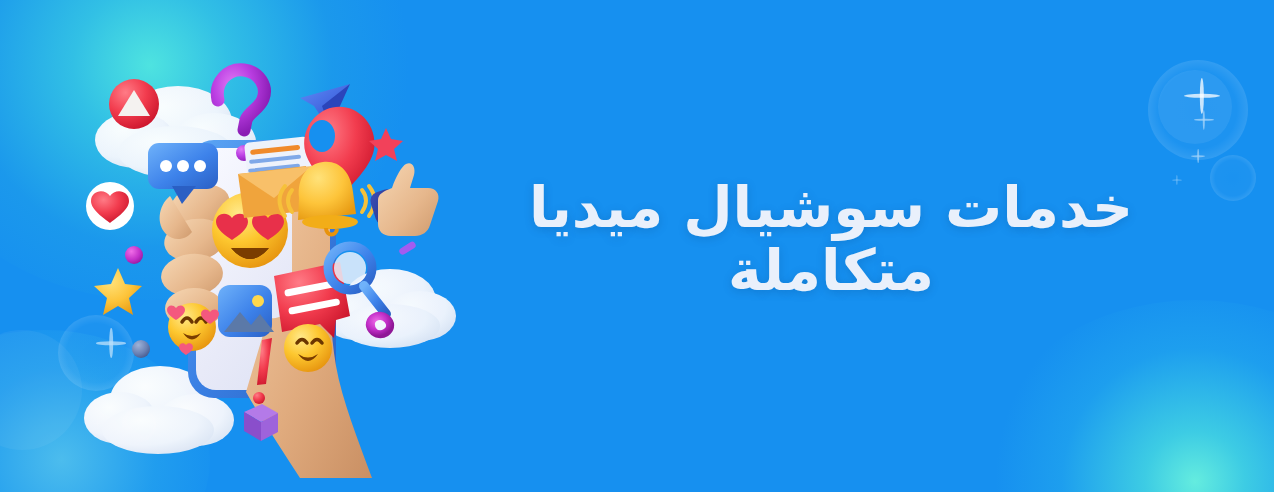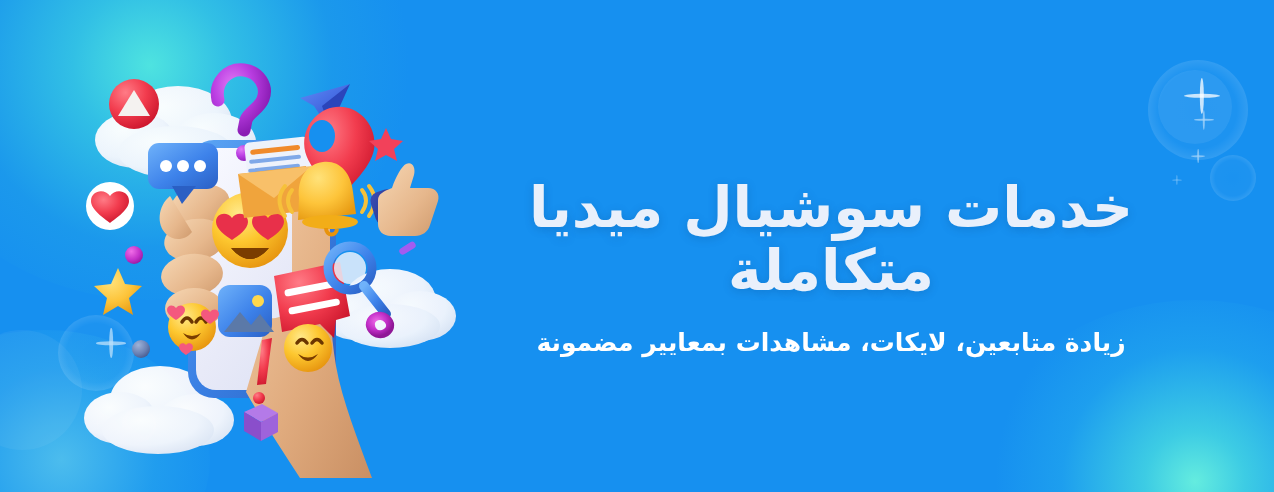--- a/index.html
+++ b/index.html
@@ -319,16 +319,15 @@
       </g>
 
       <g>
         <path d="M374 332 c-10-12 6-22 14-12 8 10-8 20-16 10 -8-10 8-20 16-10 8 10-8 20-16 10" stroke="url(#gMagenta)" stroke-width="8" fill="none" stroke-linecap="round"></path>
       </g>
     </svg>
   </div>
 
   <div class="copy">
     <h1 class="headline">خدمات سوشيال ميديا متكاملة</h1>
-    <p class="subline">زيادة متابعين، لايكات، مشاهدات بمعايير مضمونة</p>
   </div>
 
 </div>
 
 </body></html>

